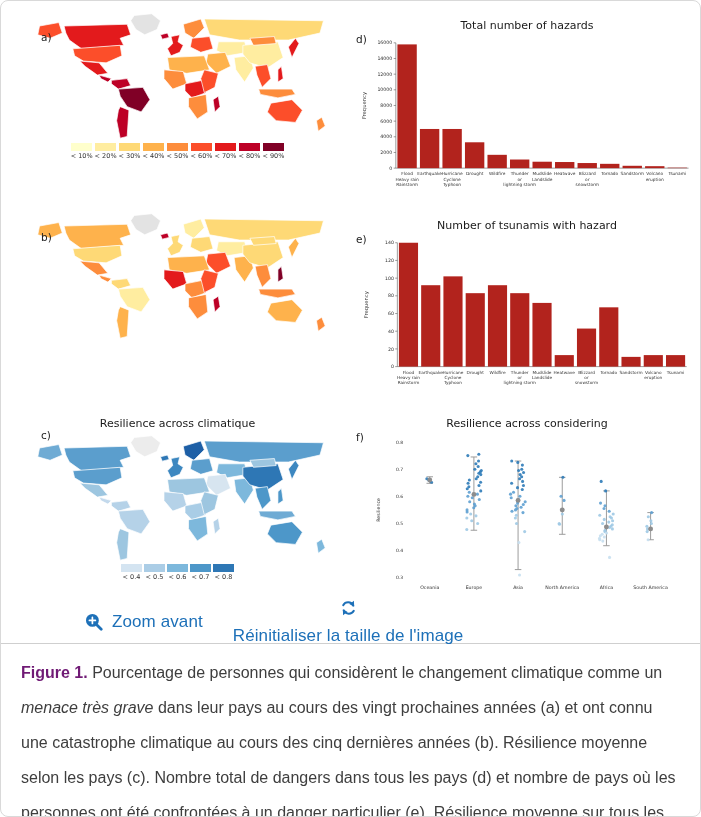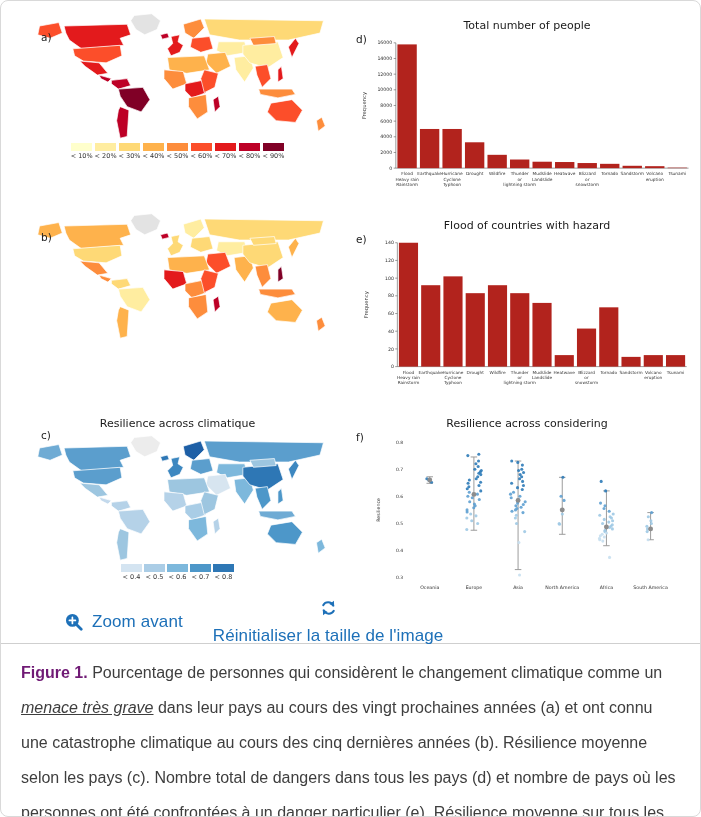--- a/index.html
+++ b/index.html
@@ -21,31 +21,31 @@
     white-space:pre-line; line-height:1.25; margin-top:10px;
   }
   .map-host { width:298px; margin-top:3px; }
   .map-host svg { display:block; width:298px; height:auto; }
   .legend { display:flex; gap:2px; justify-content:center; margin-top:1px; }
   .legend-item { display:flex; flex-direction:column; align-items:center; }
   .legend-swatch { width:21px; height:8px; }
   .legend-label { font-size:6.5px; color:#333; margin-top:1px; }
   .chart-svg { display:block; margin-top:2px; }
   .controls {
-    height:42px; display:flex; align-items:center; gap:30px; padding-left:64px;
+    height:42px; display:flex; align-items:center; gap:30px; padding-left:84px;
     font-size:17px;
   }
   .control-link { display:flex; align-items:center; gap:9px; cursor:pointer; text-decoration:none; }
   .control-link span { letter-spacing:0.1px; }
   .divider { border:none; border-top:1px solid #cfcfcf; margin:0; }
   .caption {
     padding:11px 20px 0 20px; font-size:16px; line-height:35px; color:#3e3e3e;
   }
   .caption b { font-weight:700; color:#701a75; }
-  .caption i { font-style:italic;text-decoration:underline; }
+  .caption i { font-style:italic; }
 </style>
 </head>
 <body>
 
 <div class="card">
 
   <div class="figure-area">
 
     <section class="panel map-panel">
       <span class="panel-label">a)</span>
@@ -121,21 +121,21 @@
           </div>
           <div class="legend-item">
             <div class="legend-swatch" style="background: rgb(128, 0, 38);"></div>
             <div class="legend-label">&lt; 90%</div>
           </div>
         </div>
     </section>
 
     <section class="panel chart-panel">
       <span class="panel-label">d)</span>
-      <h3 class="panel-title">Total number of people</h3>
+      <h3 class="panel-title">Total number of hazards</h3>
       <svg class="chart-svg" width="345" height="178" viewBox="0 0 345 178">
           <line x1="38" y1="8" x2="38" y2="136" stroke="#555" stroke-width="0.6"></line>
           <line x1="38" y1="136" x2="337" y2="136" stroke="#555" stroke-width="0.6"></line>
           <line x1="35.8" y1="136" x2="38" y2="136" stroke="#555" stroke-width="0.6"></line>
           <text x="34.4" y="137.7" text-anchor="end" font-size="4.8" fill="#333" font-family="DejaVu Sans, sans-serif">0</text>
           <line x1="35.8" y1="120" x2="38" y2="120" stroke="#555" stroke-width="0.6"></line>
           <text x="34.4" y="121.7" text-anchor="end" font-size="4.8" fill="#333" font-family="DejaVu Sans, sans-serif">2000</text>
           <line x1="35.8" y1="104" x2="38" y2="104" stroke="#555" stroke-width="0.6"></line>
           <text x="34.4" y="105.7" text-anchor="end" font-size="4.8" fill="#333" font-family="DejaVu Sans, sans-serif">4000</text>
           <line x1="35.8" y1="88" x2="38" y2="88" stroke="#555" stroke-width="0.6"></line>
@@ -226,21 +226,21 @@
       <path d="M210,100 L216,96 L218,108 L212,114 Z" fill="#bd0026"></path>
       <path d="M276,104 L300,100 L312,112 L304,126 L282,124 L272,114 Z" fill="#feb24c"></path>
       <path d="M328,124 L334,120 L338,130 L330,136 Z" fill="#fd8d3c"></path>
     </g>
   </svg>
         </div>
     </section>
 
     <section class="panel chart-panel">
       <span class="panel-label">e)</span>
-      <h3 class="panel-title">Flood of countries with hazard</h3>
+      <h3 class="panel-title">Number of tsunamis with hazard</h3>
       <svg class="chart-svg" width="345" height="178" viewBox="0 0 345 178">
           <line x1="38" y1="8" x2="38" y2="136" stroke="#555" stroke-width="0.6"></line>
           <line x1="38" y1="136" x2="337" y2="136" stroke="#555" stroke-width="0.6"></line>
           <line x1="35.8" y1="136" x2="38" y2="136" stroke="#555" stroke-width="0.6"></line>
           <text x="34.4" y="137.7" text-anchor="end" font-size="4.8" fill="#333" font-family="DejaVu Sans, sans-serif">0</text>
           <line x1="35.8" y1="117.71428571428572" x2="38" y2="117.71428571428572" stroke="#555" stroke-width="0.6"></line>
           <text x="34.4" y="119.41428571428573" text-anchor="end" font-size="4.8" fill="#333" font-family="DejaVu Sans, sans-serif">20</text>
           <line x1="35.8" y1="99.42857142857143" x2="38" y2="99.42857142857143" stroke="#555" stroke-width="0.6"></line>
           <text x="34.4" y="101.12857142857143" text-anchor="end" font-size="4.8" fill="#333" font-family="DejaVu Sans, sans-serif">40</text>
           <line x1="35.8" y1="81.14285714285714" x2="38" y2="81.14285714285714" stroke="#555" stroke-width="0.6"></line>

